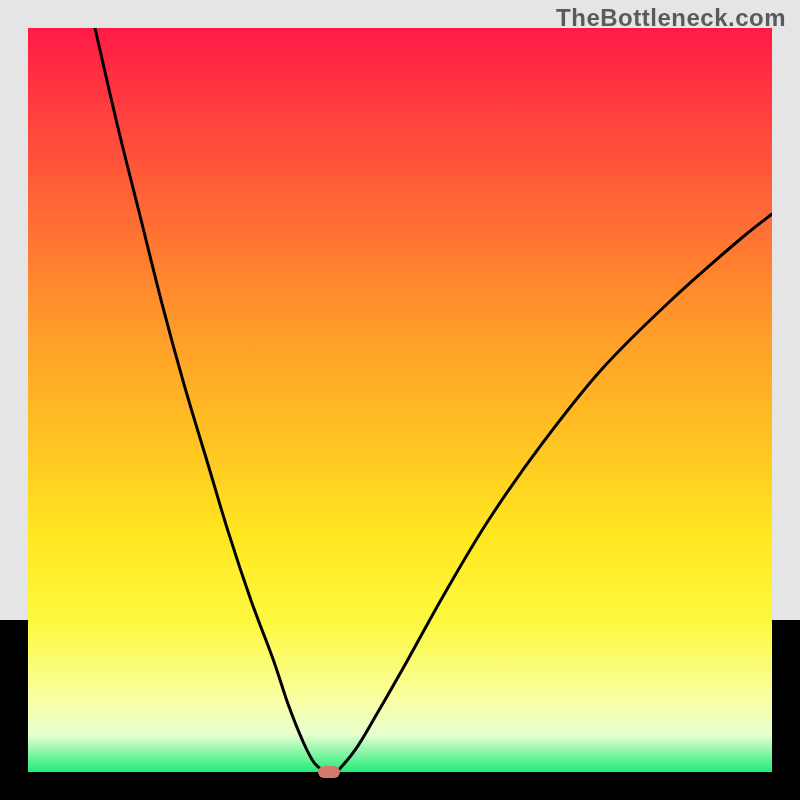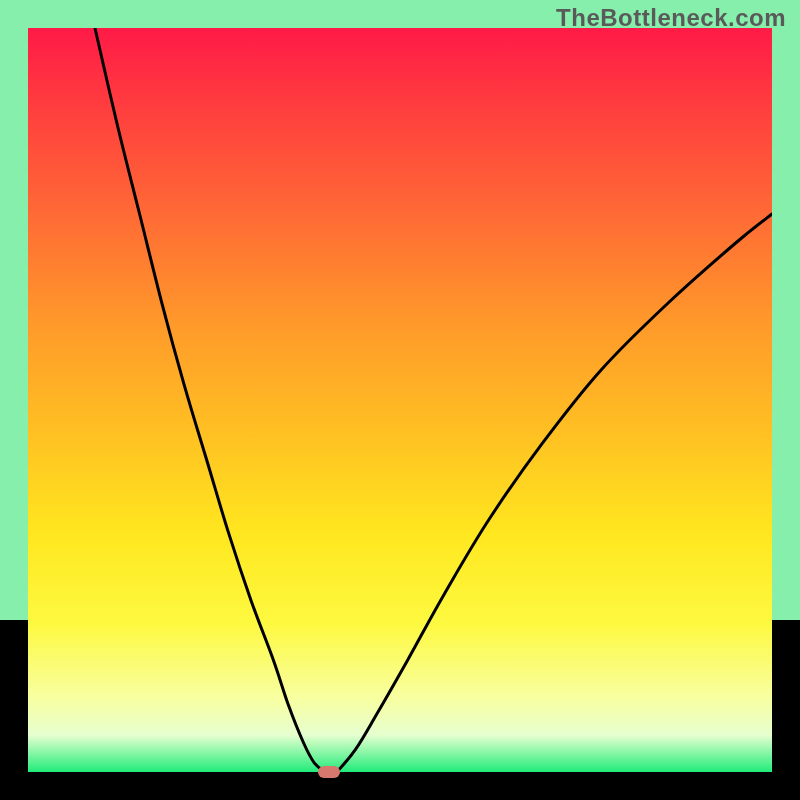--- a/index.html
+++ b/index.html
@@ -8,21 +8,21 @@
     width: 800px;
     height: 800px;
     background: #000;
     font-family: Arial, Helvetica, sans-serif;
     overflow: hidden;
   }
   .frame {
     position: relative;
     width: 800px;
     height: 620px;
-    background: #86efac;
+    background: #e5e5e5;
   }
   .watermark {
     position: absolute;
     top: 4px;
     right: 14px;
     color: #5a5a5a;
     font-size: 24px;
     font-weight: 600;
     letter-spacing: 0.5px;
     z-index: 5;

